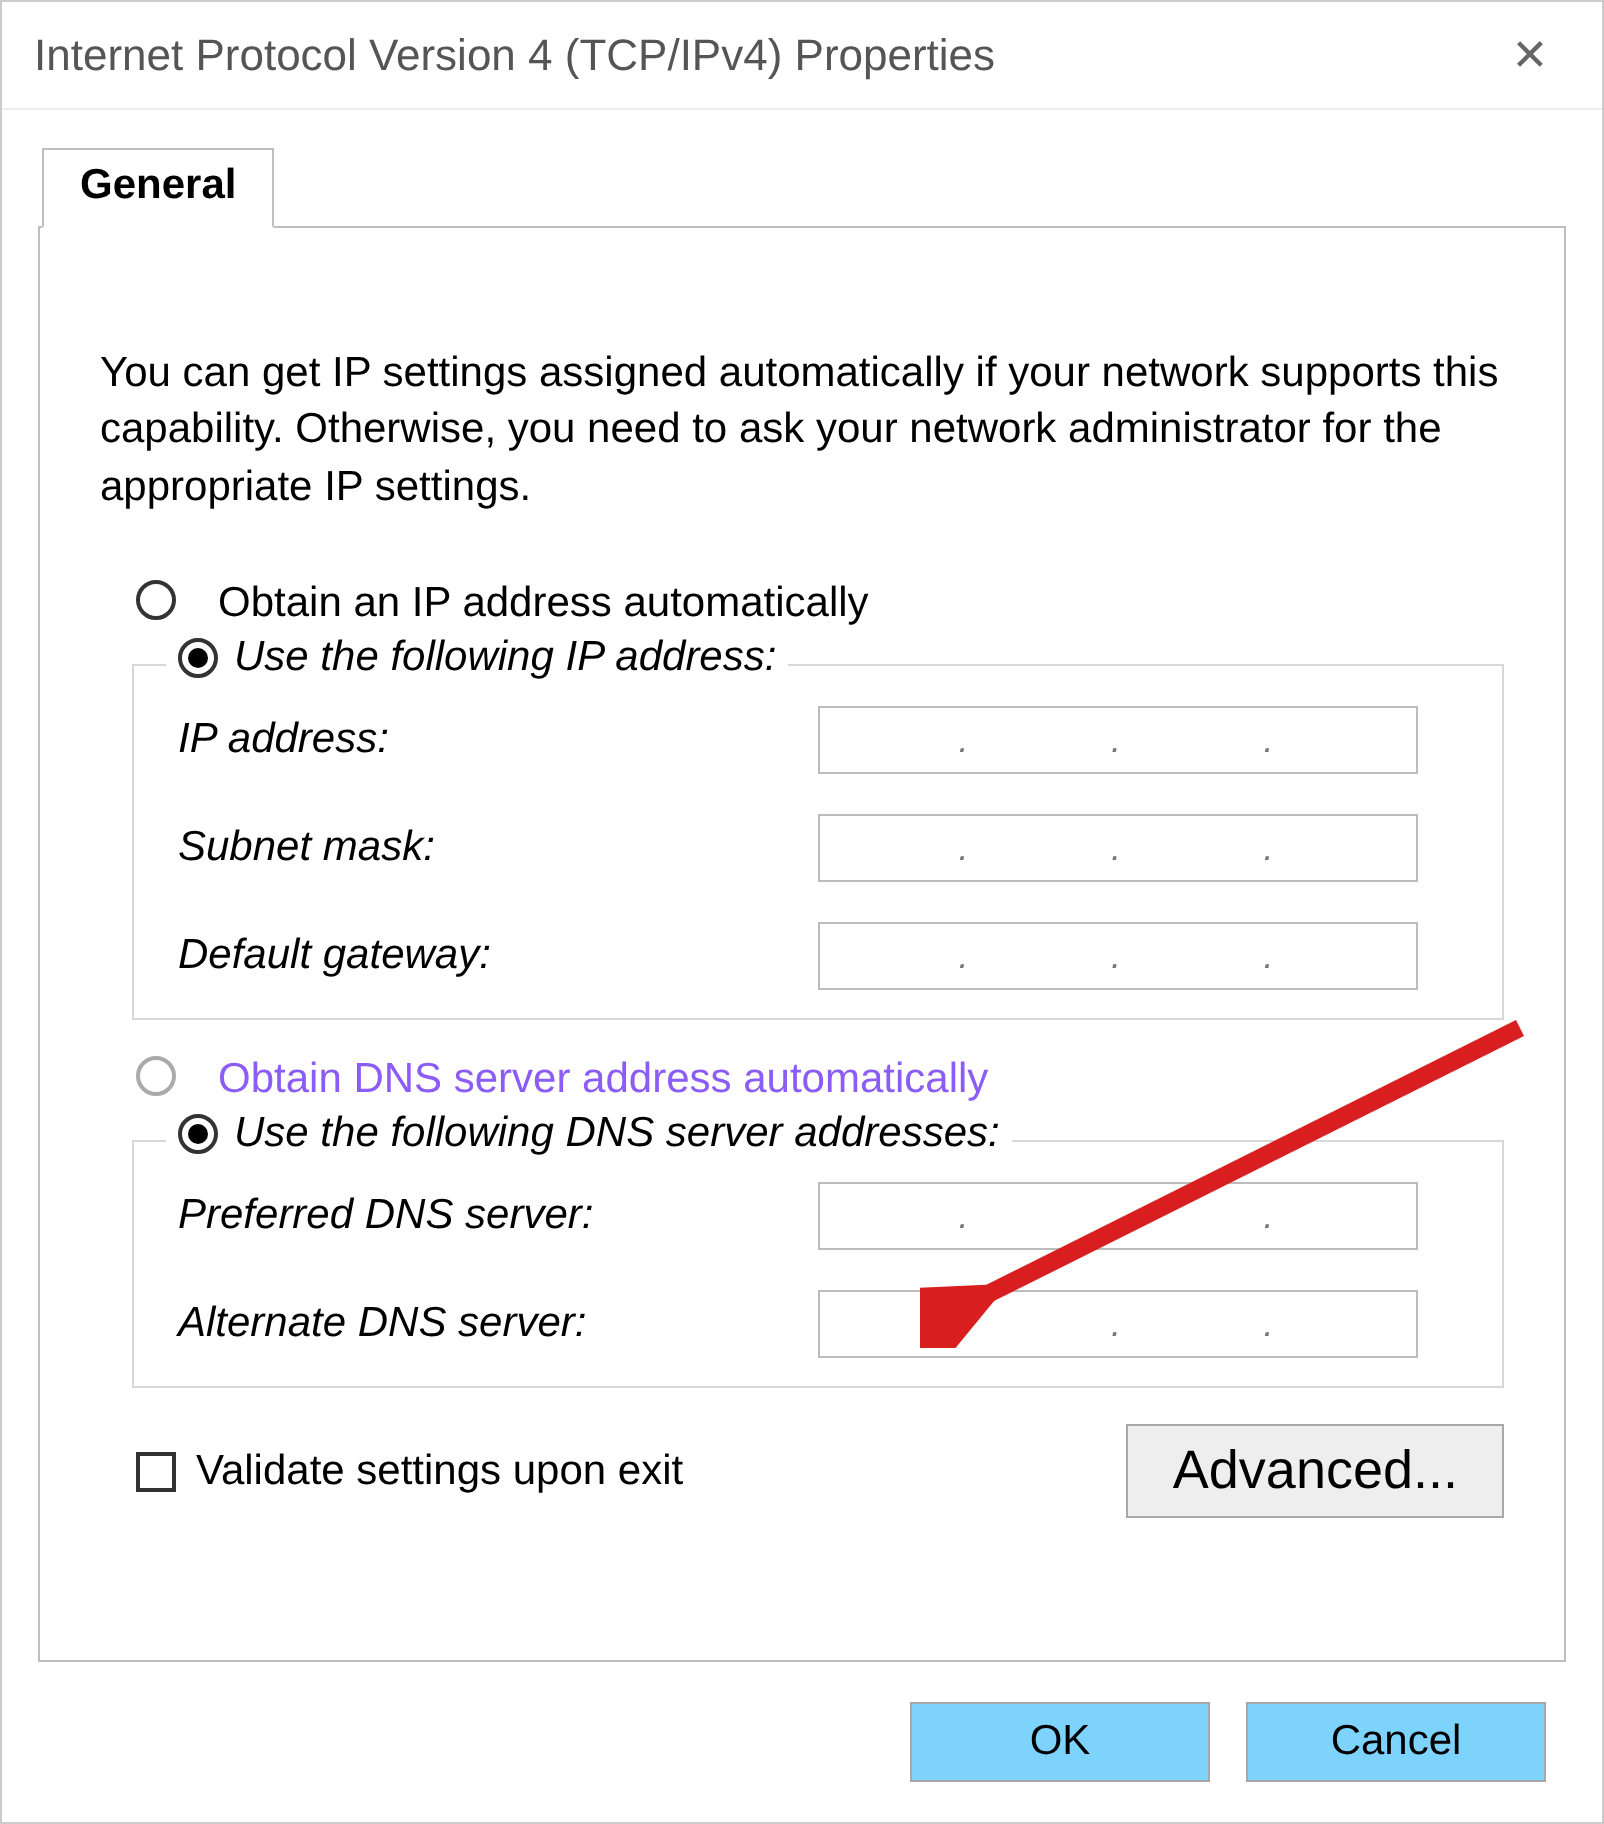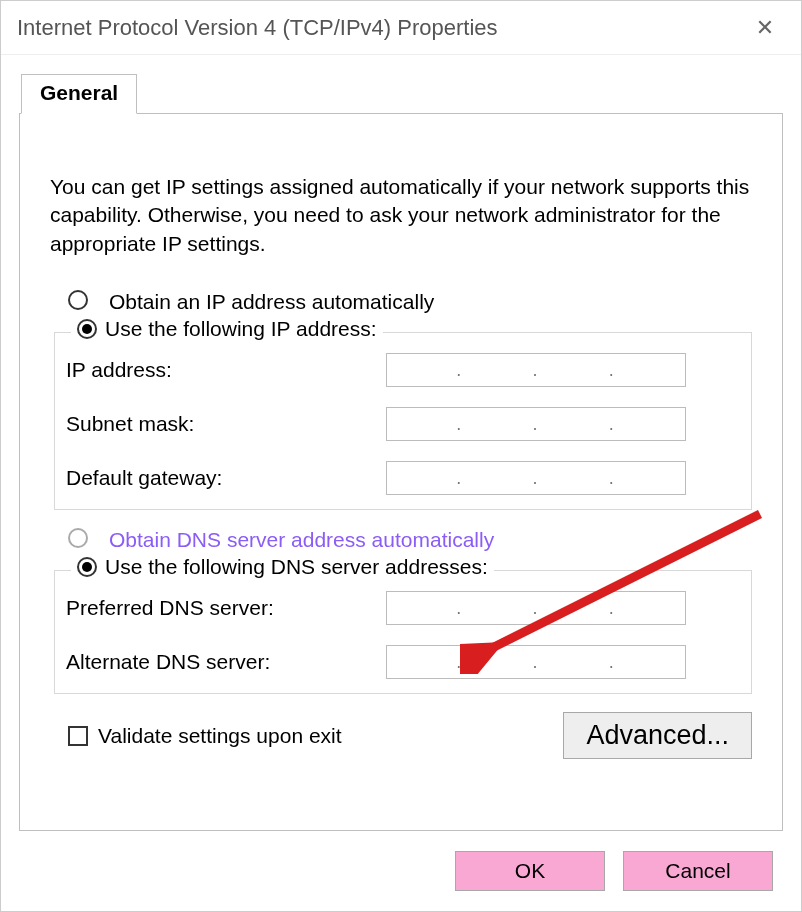--- a/index.html
+++ b/index.html
@@ -88,23 +88,24 @@
   }
   .radio.disabled { border-color: #aaa; }
   .radio .dot {
     width: 10px; height: 10px;
     background: #000;
     border-radius: 50%;
   }
   .radio-label.disabled { color: #8b5cf6; }
   .fieldset {
     border: 1px solid #d8d8d8;
-    margin: 0 0 18px 4px;
-    padding: 0 18px 14px 11px;
+    margin: 0 0 18px 16px;
+    padding: 0 18px 14px 22px;
     position: relative;
+    font-style: italic;
   }
   .fieldset .legend {
     position: absolute;
     top: -16px;
     left: 16px;
     background: #fff;
     padding: 0 6px;
     display: flex;
     align-items: center;
     gap: 8px;
@@ -161,21 +162,21 @@
     display: flex;
     align-items: center;
     justify-content: flex-end;
     gap: 18px;
     padding: 0 28px 0 0;
     border-top: 0;
   }
   .dlg-btn {
     width: 150px; height: 40px;
     border: 1px solid #a8a8a8;
-    background: #f9a8d4;
+    background: #7dd3fc;
     font-size: 21px;
     display: flex;
     align-items: center;
     justify-content: center;
     cursor: pointer;
   }
   .arrow {
     position: absolute;
     pointer-events: none;
   }

